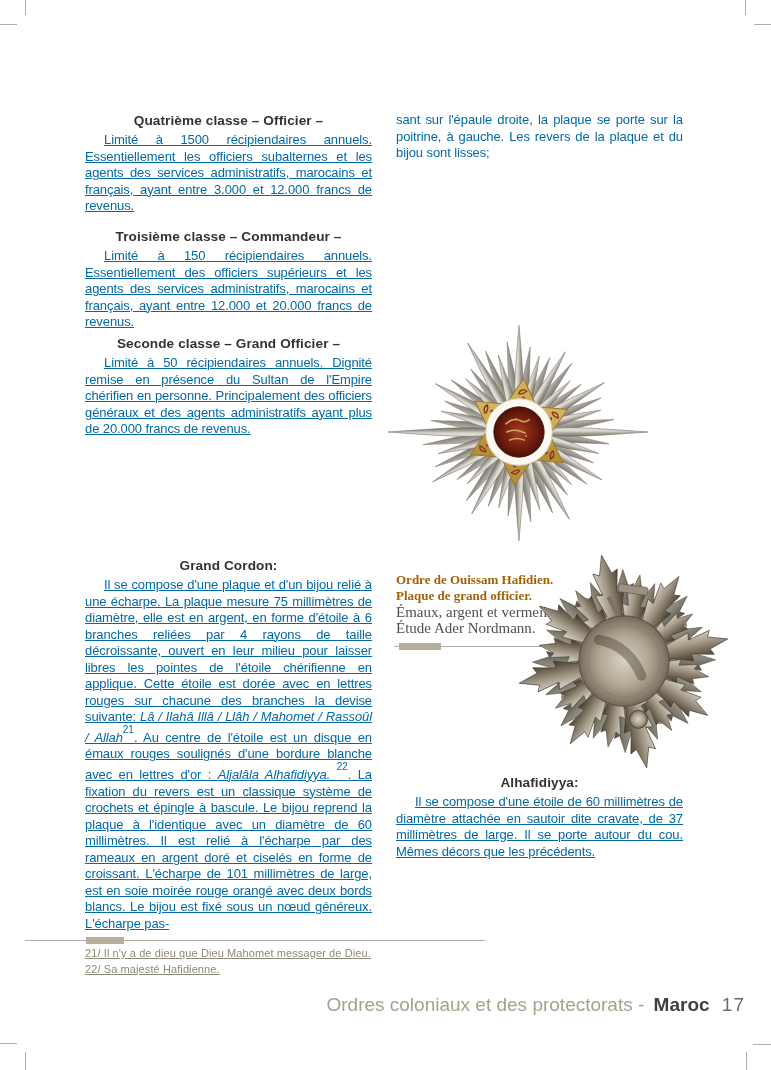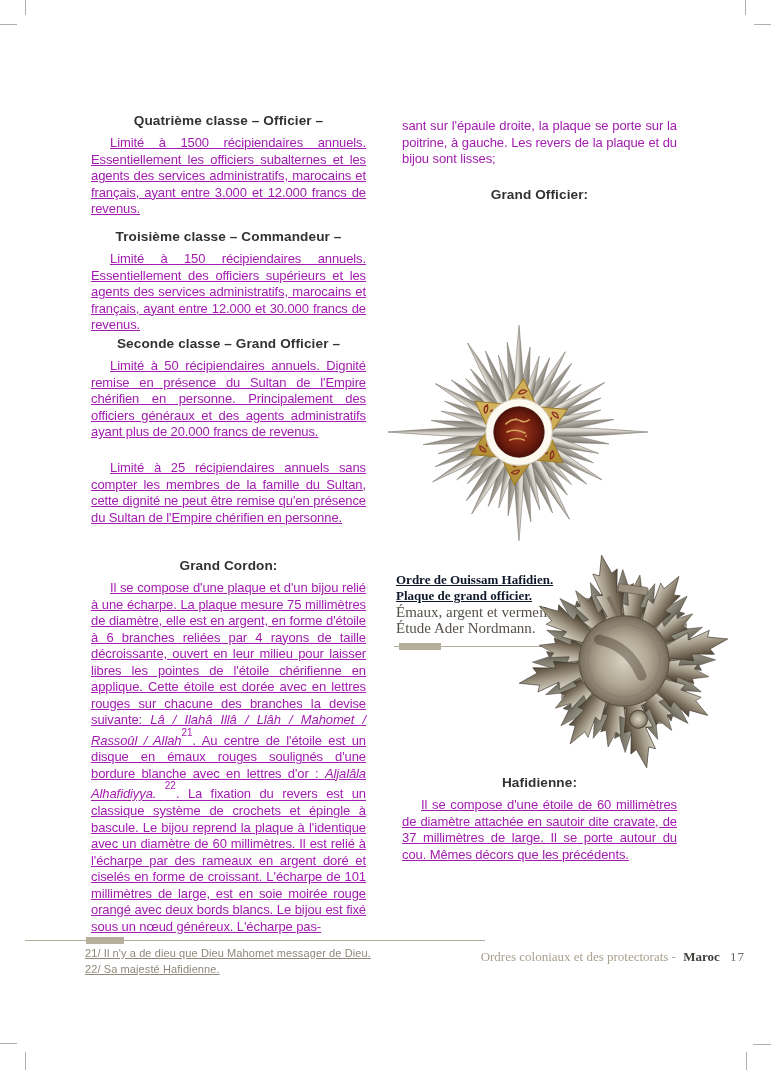--- a/index.html
+++ b/index.html
@@ -10,43 +10,43 @@
   
   .crop{position:absolute;background:#aeaeae;}
 
   
   .tblock{position:absolute;width:287px;}
   .left-col{left:85px;}
   .right-col{left:396px;}
 
   .sec h3{font-size:13.6px;line-height:17px;font-weight:bold;color:#333231;
           text-align:center;margin:0 0 3px 0;letter-spacing:.1px;}
-  .sec p, p.body{font-size:13px;line-height:16.5px;color:#a21caf;text-align:justify;
-         margin:6px;letter-spacing:-.1px;}
+  .sec p, p.body{font-size:13px;line-height:16.5px;color:#0369a1;text-align:justify;
+         margin:0;letter-spacing:-.1px;}
   p.indent{text-indent:19px;text-decoration:underline;}
   .sec em{font-style:italic;}
   .sec sup{font-size:10px;position:relative;top:-4px;letter-spacing:0;}
 
   
   .caption{position:absolute;left:396px;top:572px;width:175px;
            font-family:"Liberation Serif",serif;}
-  .cap-bold{font-size:13px;line-height:16px;font-weight:bold;color:#0f172a;text-decoration:underline;}
+  .cap-bold{font-size:13px;line-height:16px;font-weight:bold;color:#a16207;}
   .cap-reg{font-size:15px;line-height:16px;color:#55504a;}
 
   
   .ruleline{position:absolute;height:1px;background:#b2ac9e;}
   .rulethick{position:absolute;height:7px;background:#b5af9c;}
 
   
   .footnotes{position:absolute;left:85px;top:946px;width:420px;
              font-size:11px;line-height:15.5px;color:#8e887a;letter-spacing:.1px;text-decoration:underline;}
 
   
-  .footer{position:absolute;right:26px;top:949px;font-family:Liberation Serif, serif;
-          font-size:13px;white-space:nowrap;}
+  .footer{position:absolute;right:26px;top:994px;font-family:Liberation Sans, sans-serif;
+          font-size:19px;white-space:nowrap;}
   .footer-series{color:#a89f8d;}
   .footer-section{color:#413f3b;font-weight:600;margin-left:4px;}
   .footer-page{color:#6d6b65;margin-left:7px;letter-spacing:1px;}
 
   
   .medal1{position:absolute;left:386px;top:314px;width:266px;height:236px;}
   .medal2{position:absolute;left:508px;top:549px;width:232px;height:224px;}
 </style>
 </head>
 <body>
@@ -62,43 +62,41 @@
   <div class="crop" style="left:753px;top:1044px;width:18px;height:1px;"></div>
   <div class="crop" style="left:746px;top:1052px;width:1px;height:18px;"></div>
 
   <section class="tblock left-col sec" style="top:112px;">
     <h3>Quatrième classe – Officier –</h3>
     <p class="indent">Limité à 1500 récipiendaires annuels. Essentiellement les officiers subalternes et les agents des services administratifs, marocains et français, ayant entre 3.000 et 12.000 francs de revenus.</p>
   </section>
 
   <section class="tblock left-col sec" style="top:228px;">
     <h3>Troisième classe – Commandeur –</h3>
-    <p class="indent">Limité à 150 récipiendaires annuels. Essentiellement des officiers supérieurs et les agents des services administratifs, marocains et français, ayant entre 12.000 et 30.000 francs de revenus.</p>
+    <p class="indent">Limité à 150 récipiendaires annuels. Essentiellement des officiers supérieurs et les agents des services administratifs, marocains et français, ayant entre 12.000 et 20.000 francs de revenus.</p>
   </section>
 
   <section class="tblock left-col sec" style="top:335px;">
     <h3>Seconde classe – Grand Officier –</h3>
     <p class="indent">Limité à 50 récipiendaires annuels. Dignité remise en présence du Sultan de l'Empire chérifien en personne. Principalement des officiers généraux et des agents administratifs ayant plus de 20.000 francs de revenus.</p>
   </section>
 
   <section class="tblock left-col sec" style="top:454px;">
-    <p class="indent">Limité à 25 récipiendaires annuels sans compter les membres de la famille du Sultan, cette dignité ne peut être remise qu'en présence du Sultan de l'Empire chérifien en personne.</p>
   </section>
 
   <section class="tblock left-col sec" style="top:557px;">
     <h3>Grand Cordon:</h3>
     <p class="indent"><span>Il se compose d'une plaque et d'un bijou relié à une écharpe. La plaque mesure 75 millimètres de diamètre, elle est en argent, en forme d'étoile à 6 branches reliées par 4 rayons de taille décroissante, ouvert en leur milieu pour laisser libres les pointes de l'étoile chérifienne en applique. Cette étoile est dorée avec en lettres rouges sur chacune des branches la devise suivante: </span><em>Lâ / Ilahâ Illâ / Llâh / Mahomet / Rassoûl / Allah</em><sup>21</sup><span>. Au centre de l'étoile est un disque en émaux rouges soulignés d'une bordure blanche avec en lettres d'or : </span><em>Aljalâla Alhafidiyya. </em><sup>22</sup><span>. La fixation du revers est un classique système de crochets et épingle à bascule. Le bijou reprend la plaque à l'identique avec un diamètre de 60 millimètres. Il est relié à l'écharpe par des rameaux en argent doré et ciselés en forme de croissant. L'écharpe de 101 millimètres de large, est en soie moirée rouge orangé avec deux bords blancs. Le bijou est fixé sous un nœud généreux. L'écharpe pas-</span></p>
   </section>
 
   <section class="tblock right-col sec" style="top:112px;">
     <p>sant sur l'épaule droite, la plaque se porte sur la poitrine, à gauche. Les revers de la plaque et du bijou sont lisses;</p>
   </section>
 
   <section class="tblock right-col sec" style="top:186px;">
-    <h3>Grand Officier:</h3>
   </section>
 
   <svg class="medal1" viewBox="-132 -117 264 234" aria-hidden="true">
     <defs>
       <linearGradient id="agA" x1="0" y1="0" x2="1" y2="0">
         <stop offset="0" stop-color="#f0eee9"></stop>
           <stop offset="0.45" stop-color="#cfcbc2"></stop>
         <stop offset="0.62" stop-color="#a9a49a"></stop>
           <stop offset="1" stop-color="#7b766c"></stop>
       </linearGradient>
@@ -266,21 +264,21 @@
       <rect x="-16" y="-76" width="30" height="8" rx="2" transform="rotate(20)" fill="#9a9180" stroke="#5a5143"></rect>
       <line x1="-2" y1="-66" x2="4" y2="-44" stroke="#7b7263" stroke-width="4"></line>
       <circle cx="0" cy="0" r="45" fill="url(#tarnC)" stroke="#5e5546" stroke-width="1.2"></circle>
       <circle cx="0" cy="0" r="36" fill="none" stroke="#857c69" stroke-width="1" opacity="0.7"></circle>
       <path d="M-20,-26 q28,12 34,44" fill="none" stroke="rgba(54,45,34,0.38)" stroke-width="10" stroke-linecap="round"></path>
       <circle cx="2" cy="60" r="9" fill="url(#tarnC)" stroke="#4f4639" stroke-width="1"></circle>
     </g>
   </svg>
 
   <section class="tblock right-col sec" style="top:774px;">
-    <h3>Hafidienne:</h3>
+    <h3>Alhafidiyya:</h3>
     <p class="indent">Il se compose d'une étoile de 60 millimètres de diamètre attachée en sautoir dite cravate, de 37 millimètres de large. Il se porte autour du cou. Mêmes décors que les précédents.</p>
   </section>
 
   <div class="ruleline" style="left:25px;top:940px;width:460px;"></div>
   <div class="rulethick" style="left:86px;top:937px;width:38px;"></div>
   <div class="footnotes">
     <div>21/ Il n'y a de dieu que Dieu Mahomet messager de Dieu.</div>
     <div>22/ Sa majesté Hafidienne.</div>
   </div>
 

